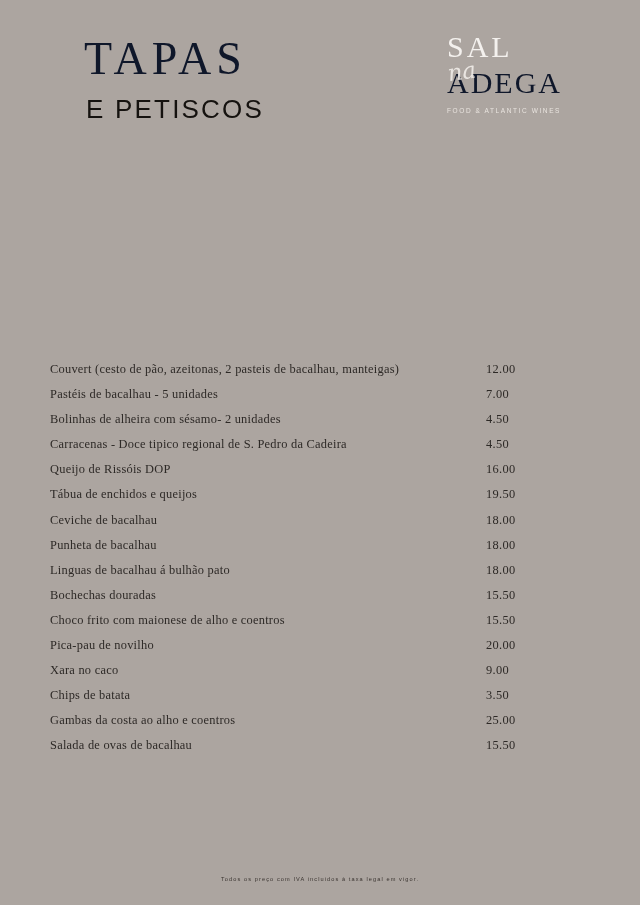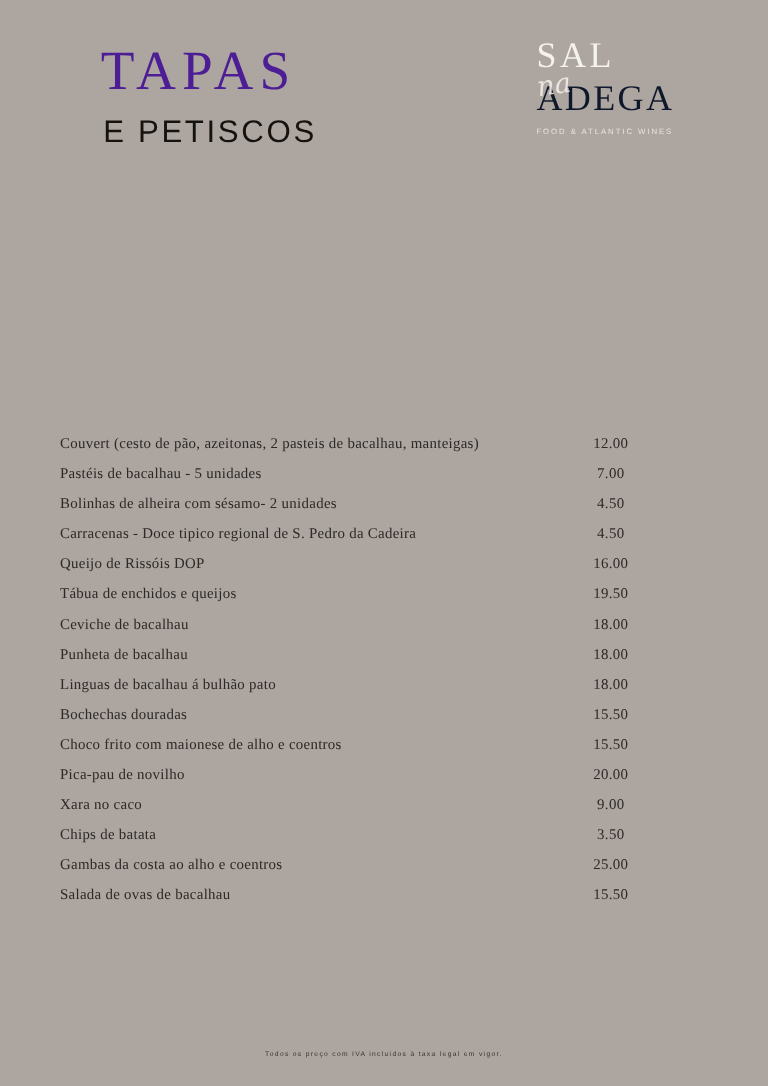--- a/index.html
+++ b/index.html
@@ -36,21 +36,21 @@
     position: absolute;
     left: 84px;
     top: 36px;
   }
 
   .menu-title {
     font-family: "Liberation Serif", serif;
     font-size: 46px;
     letter-spacing: 5px;
     line-height: 1;
-    color: #4c1d95;
+    color: #0f172a;
     font-weight: 400;
     margin: 0;
     white-space: nowrap;
   }
 
   .menu-subtitle {
     font-family: Liberation Sans, sans-serif;
     font-size: 26px;
     letter-spacing: 2.2px;
     line-height: 1;
@@ -137,21 +137,21 @@
     letter-spacing: 0.25px;
     color: #2d2926;
     white-space: nowrap;
   }
 
   .item-price {
     font-family: "Liberation Serif", serif;
     font-size: 12.4px;
     letter-spacing: 0.3px;
     color: #2d2926;
-    text-align: center;
+    text-align: left;
     min-width: 46px;
     white-space: nowrap;
   }
 
   
   .footer {
     position: absolute;
     left: 0;
     right: 0;
     top: 876px;

